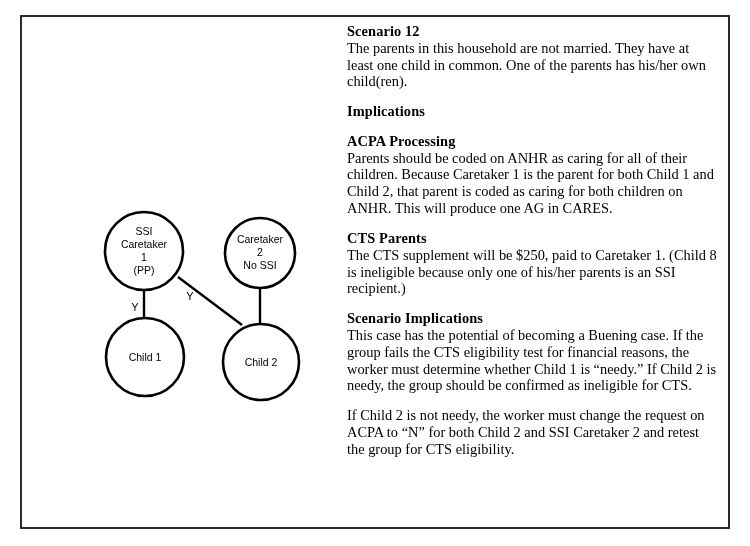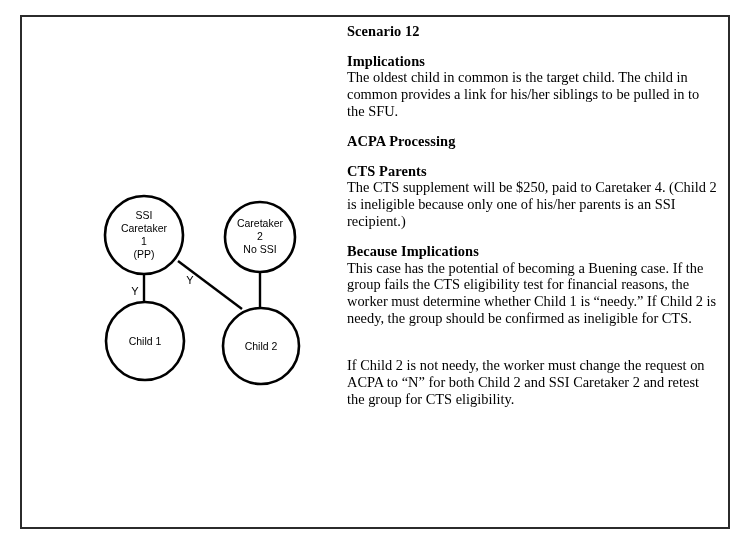--- a/index.html
+++ b/index.html
@@ -31,21 +31,21 @@
     height: 514px;
     border: 2px solid #2b2b2b;
     box-sizing: border-box;
     background: #ffffff;
   }
 
   
   #diagram-cell {
     position: absolute;
     left: 0px;
-    top: 0px;
+    top: 16px;
     width: 318px;
     height: 360px;
   }
   #family-diagram {
     position: absolute;
     left: 40px;
     top: 150px;
   }
   .node-label {
     font-family: "Liberation Sans", "DejaVu Sans", sans-serif;
@@ -81,21 +81,21 @@
     margin: 0;
     letter-spacing: 0.1px;
   }
   .sec-body {
     font-size: 14.4px;
     line-height: 1.17;
     margin: 0;
     text-align: left;
   }
   .sec-body + .sec-body {
-    margin-top: 30px;
+    margin-top: 13px;
   }
 </style>
 </head>
 <body>
 
 <div id="page">
 
   <div id="scenario-box">
 
     <div id="diagram-cell">
@@ -140,38 +140,39 @@
           <text class="edge-label" x="128" y="117" text-anchor="middle">Y</text>
 
         </svg>
       </div>
     </div>
 
     <div id="text-cell">
 
       <div class="sec">
         <p class="sec-head">Scenario 12</p>
+        <p class="sec-body">The parents in this household are not married. They have at least one child in common. One of the parents has his/her own child(ren).</p>
       </div>
 
       <div class="sec">
         <p class="sec-head">Implications</p>
-        <p class="sec-body">The oldest child in common is the target child. The child in common provides a link for his/her siblings to be pulled in to the SFU.</p>
       </div>
 
       <div class="sec">
         <p class="sec-head">ACPA Processing</p>
+        <p class="sec-body">Parents should be coded on ANHR as caring for all of their children. Because Caretaker 1 is the parent for both Child 1 and Child 2, that parent is coded as caring for both children on ANHR. This will produce one AG in CARES.</p>
       </div>
 
       <div class="sec">
         <p class="sec-head">CTS Parents</p>
-        <p class="sec-body">The CTS supplement will be $250, paid to Caretaker 4. (Child 2 is ineligible because only one of his/her parents is an SSI recipient.)</p>
+        <p class="sec-body">The CTS supplement will be $250, paid to Caretaker 1. (Child 8 is ineligible because only one of his/her parents is an SSI recipient.)</p>
       </div>
 
       <div class="sec">
-        <p class="sec-head">Because Implications</p>
+        <p class="sec-head">Scenario Implications</p>
         <p class="sec-body">This case has the potential of becoming a Buening case. If the group fails the CTS eligibility test for financial reasons, the worker must determine whether Child 1 is “needy.” If Child 2 is needy, the group should be confirmed as ineligible for CTS.</p>
         <p class="sec-body">If Child 2 is not needy, the worker must change the request on ACPA to “N” for both Child 2 and SSI Caretaker 2 and retest the group for CTS eligibility.</p>
       </div>
 
     </div>
 
   </div>
 </div>
 
 </body></html>

